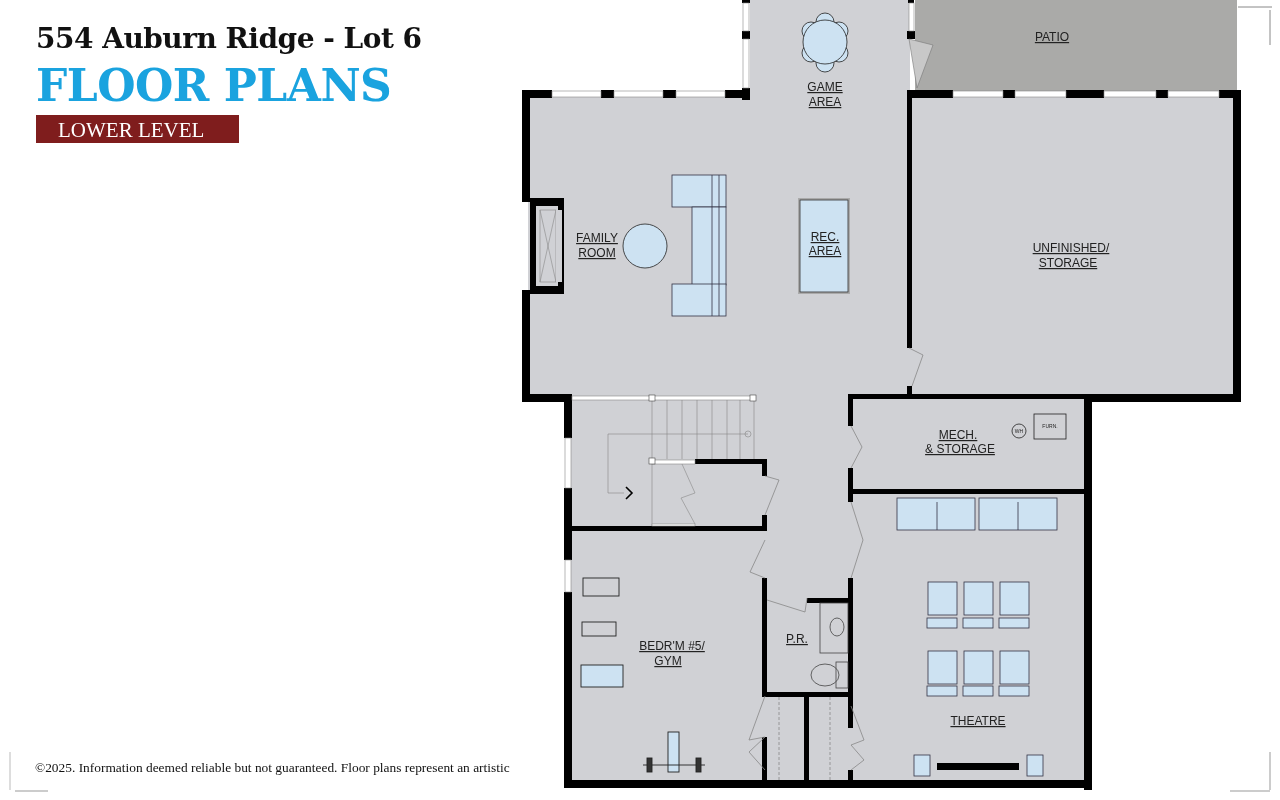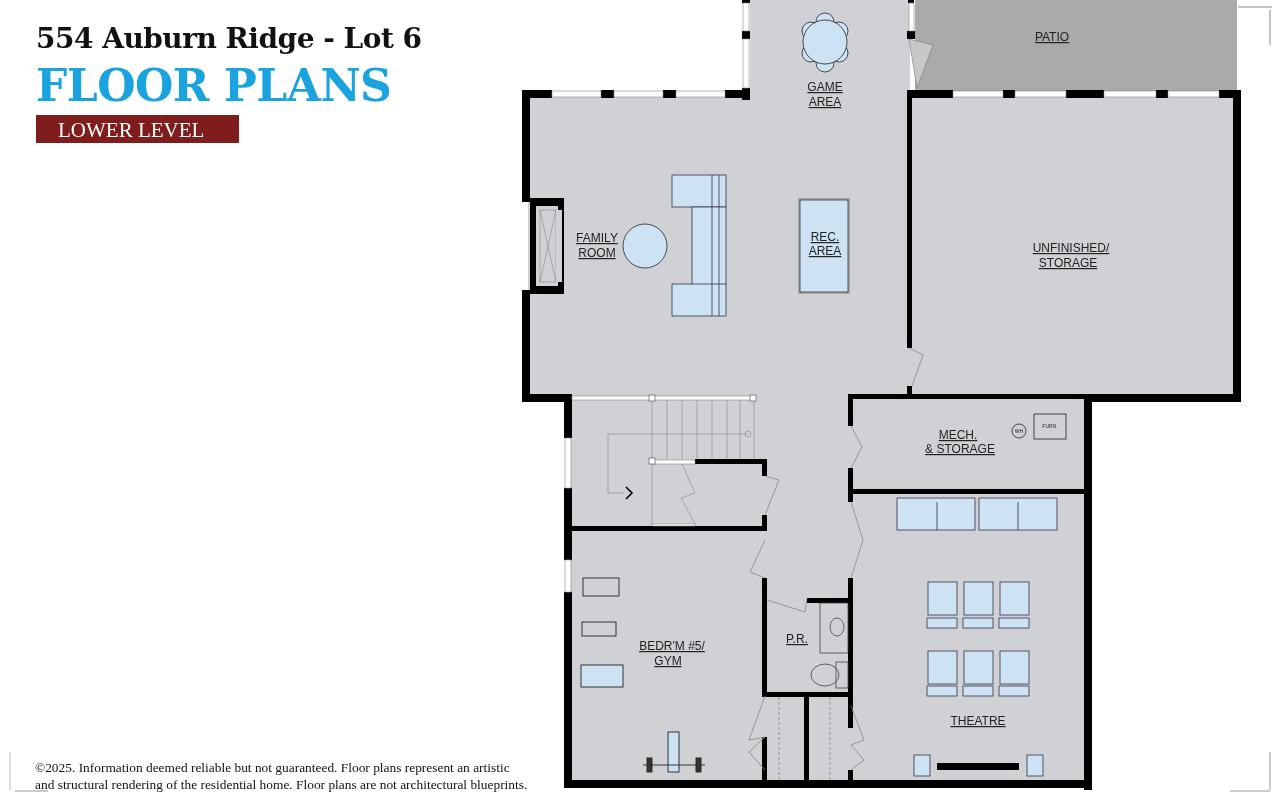--- a/index.html
+++ b/index.html
@@ -248,14 +248,13 @@
   <text class="lbl-small" x="1050" y="428" text-anchor="middle">FURN.</text>
 
   <line x1="1230" y1="791" x2="1270" y2="791" stroke="#999" stroke-width="1"></line>
   <line x1="1270" y1="752" x2="1270" y2="790" stroke="#999" stroke-width="1"></line>
   <line x1="10" y1="752" x2="10" y2="790" stroke="#bbb" stroke-width="1"></line>
   <line x1="15" y1="791" x2="48" y2="791" stroke="#999" stroke-width="1"></line>
 </svg>
 
 <div class="disclaimer">
   <div>©2025. Information deemed reliable but not guaranteed. Floor plans represent an artistic</div>
-  <div>and structural rendering of the residential home. Floor plans are not architectural blueprints.</div>
 </div>
 
 </body></html>

